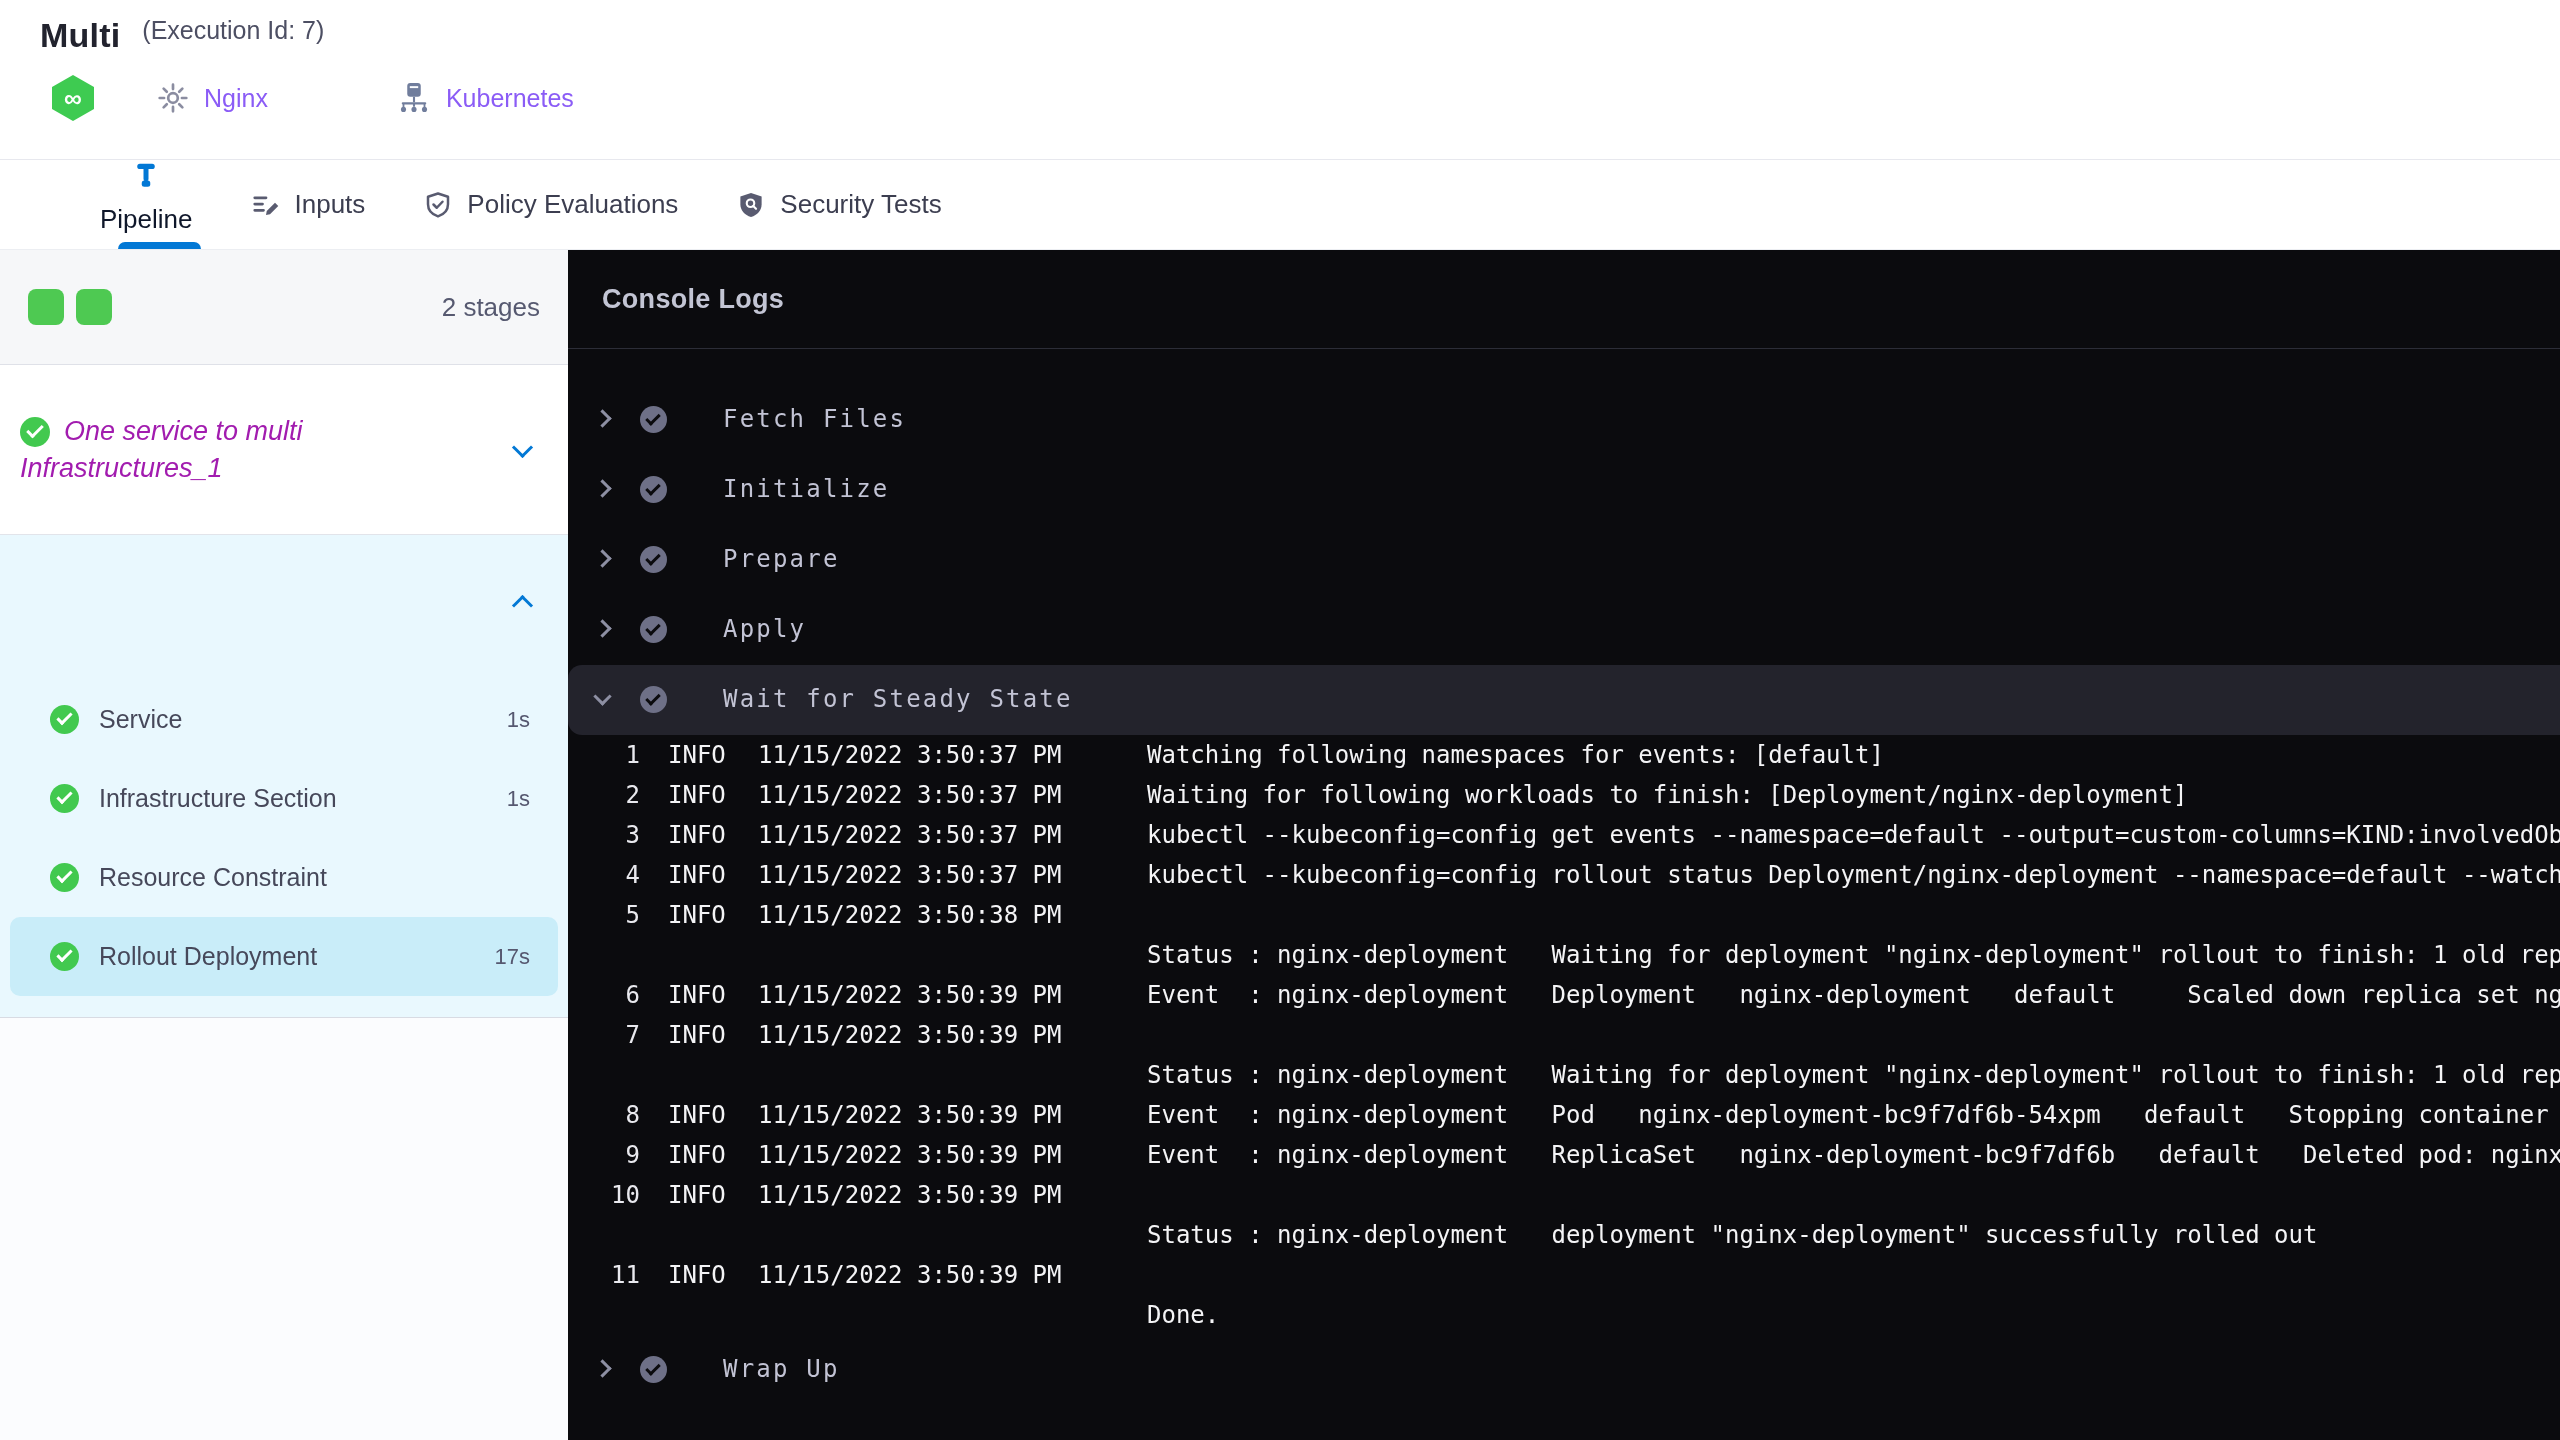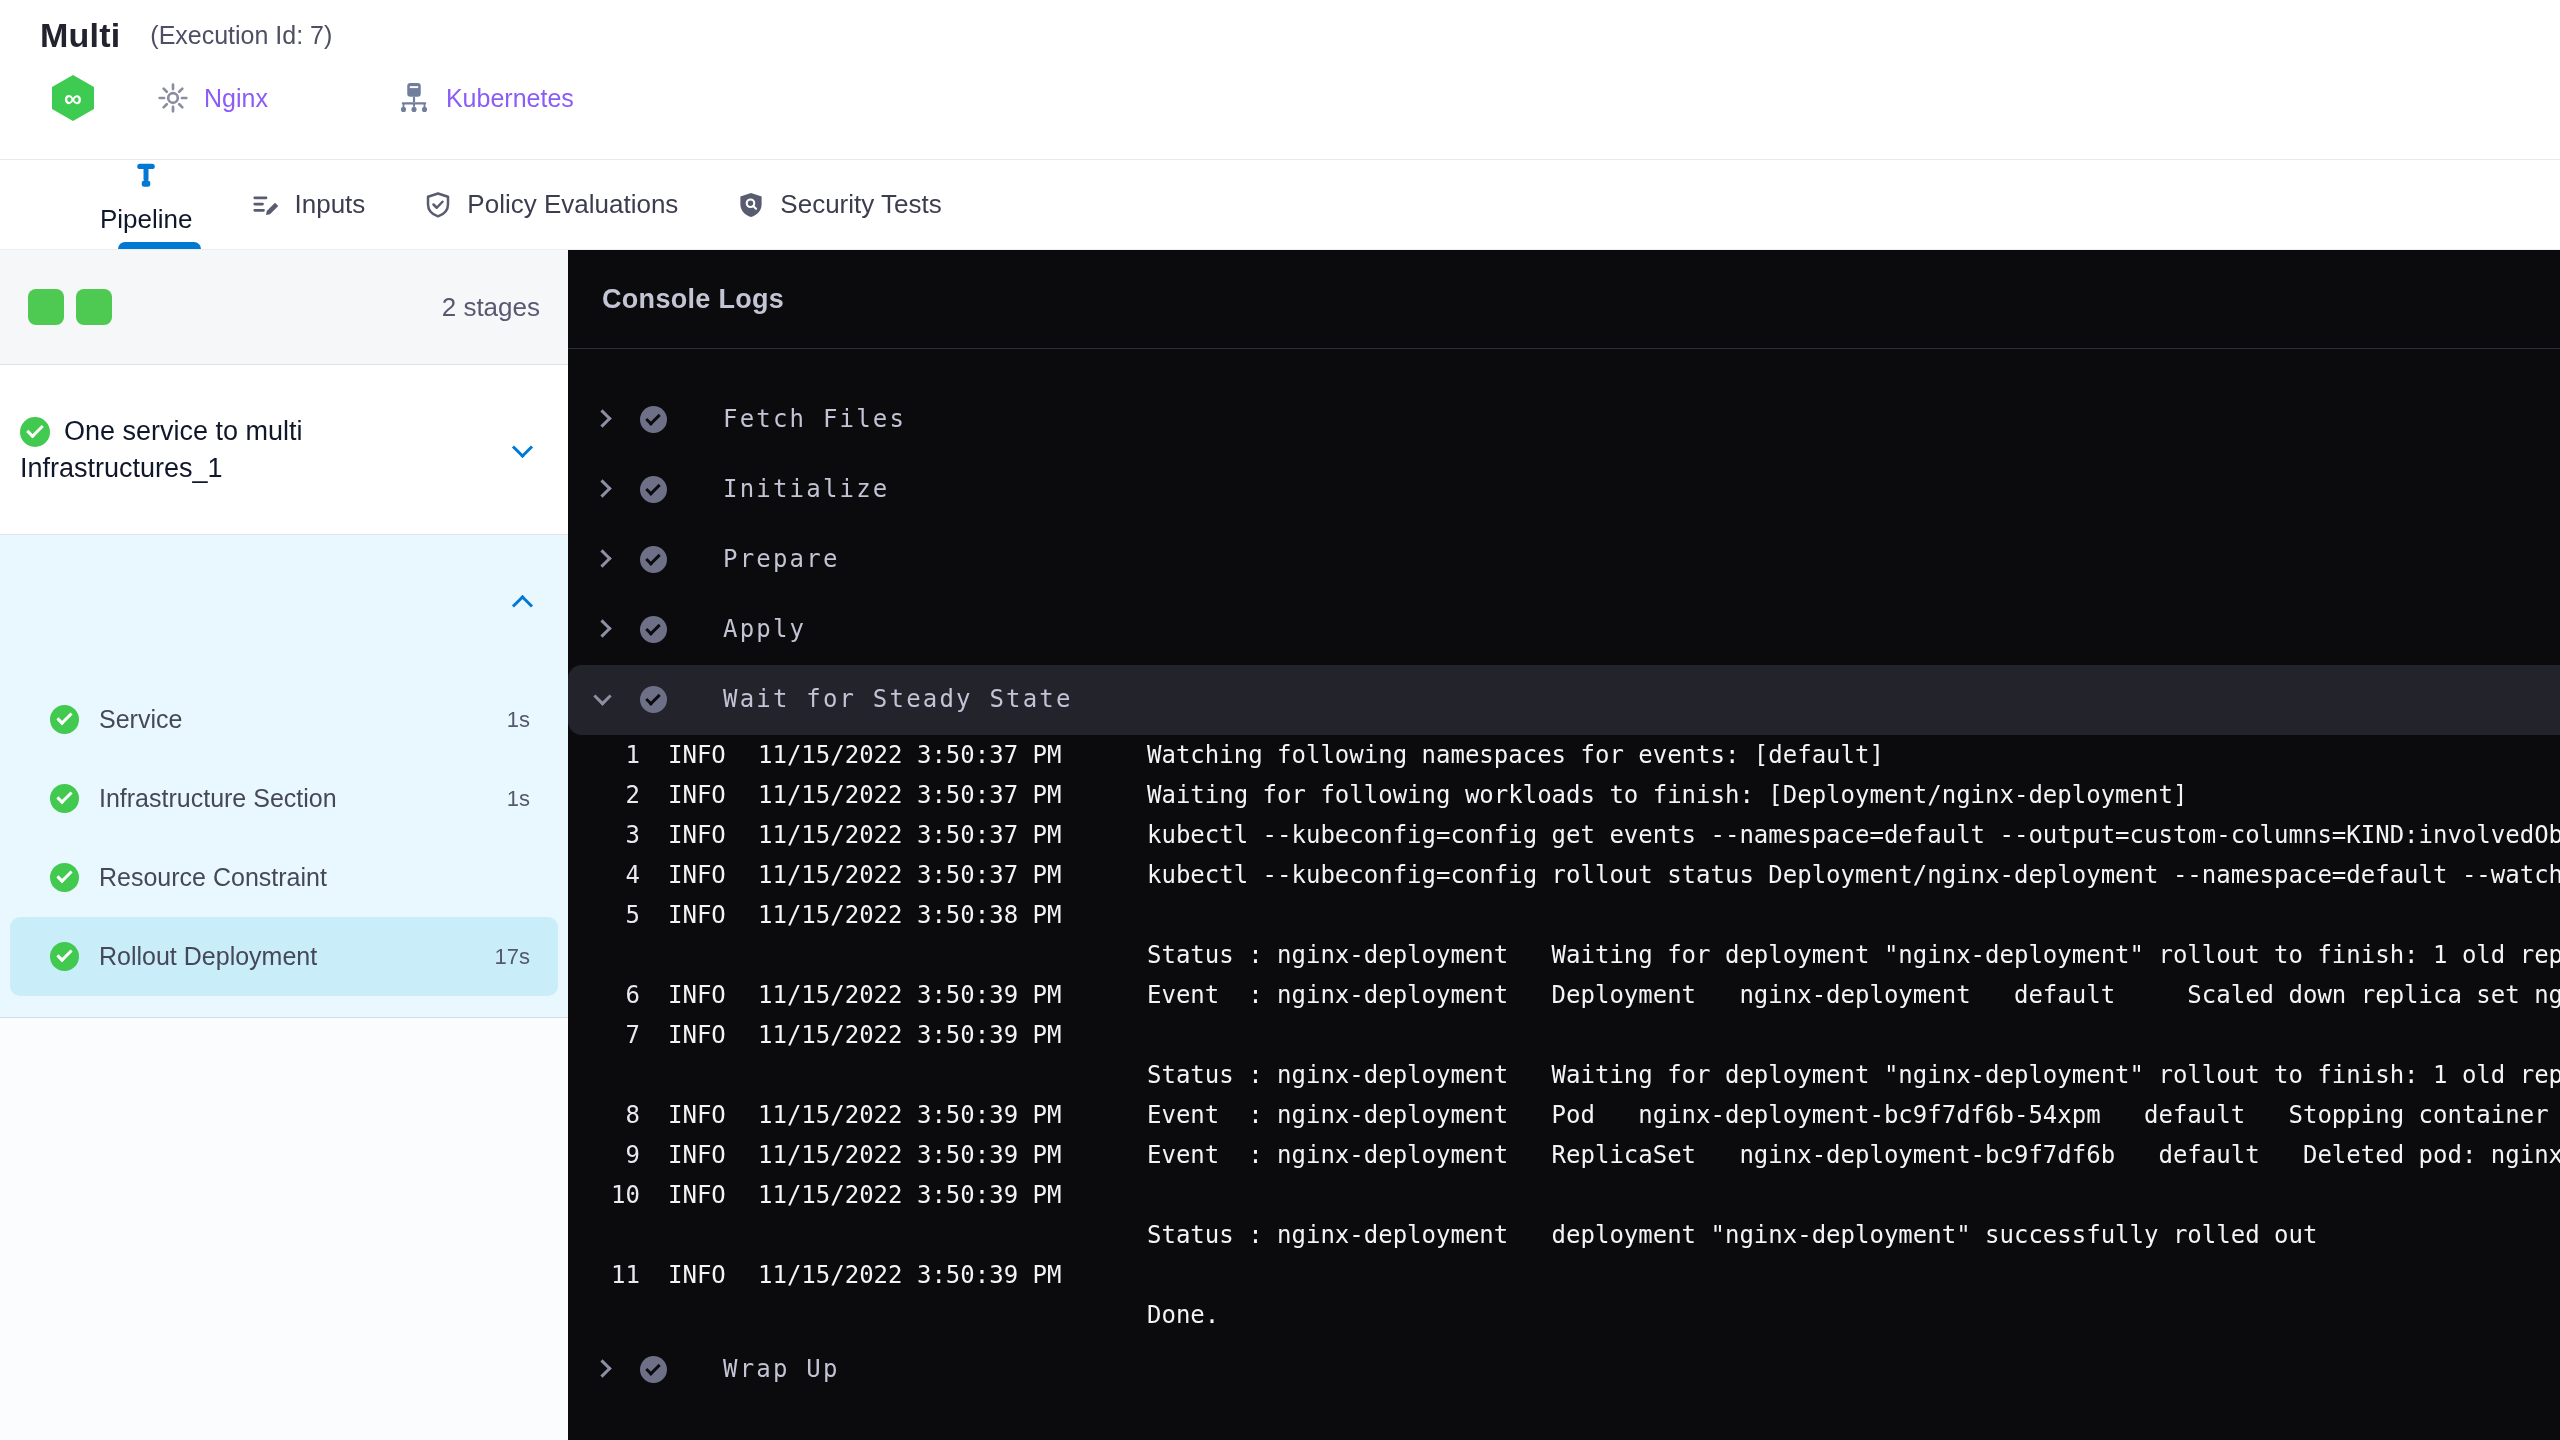--- a/index.html
+++ b/index.html
@@ -6,21 +6,21 @@
   html,body { margin:0; padding:0; }
   body {
     width:2560px; height:1440px; overflow:hidden;
     font-family:"Liberation Sans","DejaVu Sans",sans-serif;
     background:#ffffff;
   }
   .app { width:2560px; height:1440px; display:flex; flex-direction:column; }
 
   
   .exec-header { height:160px; flex:none; padding:16px 0 0 40px; border-bottom:1px solid #e7e8ee; position:relative; background:#fff; }
-  .title-row { display:flex; align-items:center; gap:30px; }
+  .title-row { display:flex; align-items:flex-start; gap:22px; }
   .page-title { margin:0; font-size:34px; font-weight:700; color:#22232e; letter-spacing:.2px; }
   .exec-id { font-size:25px; color:#4d4f63; }
   .meta-row { margin-top:20px; margin-left:12px; display:flex; align-items:center; }
   .hex-icon { width:42px; height:46px; flex:none;
     clip-path:polygon(50% 0,100% 26%,100% 74%,50% 100%,0 74%,0 26%);
     background:#3ecb51; color:#fff; display:flex; align-items:center; justify-content:center;
     font-weight:700; font-size:25px; }
   .gear-wrap { margin-left:62px; display:flex; }
   .meta-label { margin-left:14px; font-size:25px; color:#8b5cf6; }
   .k8s-wrap { margin-left:128px; display:flex; }
@@ -45,21 +45,21 @@
   .check-circle::after { content:""; position:absolute; left:7px; top:8px; width:13px; height:6px;
     border-left:3.5px solid #fff; border-bottom:3.5px solid #fff; transform:rotate(-45deg); }
 
   .chev { display:inline-block; width:15px; height:15px; border-right:3.5px solid #0278d5; border-bottom:3.5px solid #0278d5; }
   .chev.down { transform:rotate(45deg); }
   .chev.up { transform:rotate(-135deg); }
 
   .stage-row { position:relative; padding:0 80px 0 20px; display:flex; align-items:center; cursor:pointer; }
   .stage-row.collapsed-stage { height:170px; background:#fff; border-bottom:1px solid #e2e4ea; }
   .stage-row.expanded-stage { height:145px; background:transparent; }
-  .stage-name { margin:0; font-size:27px; line-height:37px; color:#0f172a; }
+  .stage-name { margin:0; font-size:27px; line-height:37px; color:#a21caf;font-style:italic; }
   .chev-btn { position:absolute; right:38px; top:50%; margin-top:-10px; }
 
   .expanded-section { background:#e9f8fe; border-bottom:1px solid #d8dbe3; padding-bottom:21px; }
   .step-row { height:79px; margin:0 10px; padding:0 28px 0 40px; display:flex; align-items:center; border-radius:10px; cursor:pointer; }
   .step-row .check-circle { width:29px; height:29px; margin-right:20px; vertical-align:0; }
   .step-row .check-circle::after { left:7px; top:8px; width:12px; height:5px; border-width:3px; }
   .step-label { font-size:25px; color:#46485a; }
   .step-duration { margin-left:auto; font-size:22px; color:#565870; }
   .step-row.selected { background:#c9edf9; }
 

